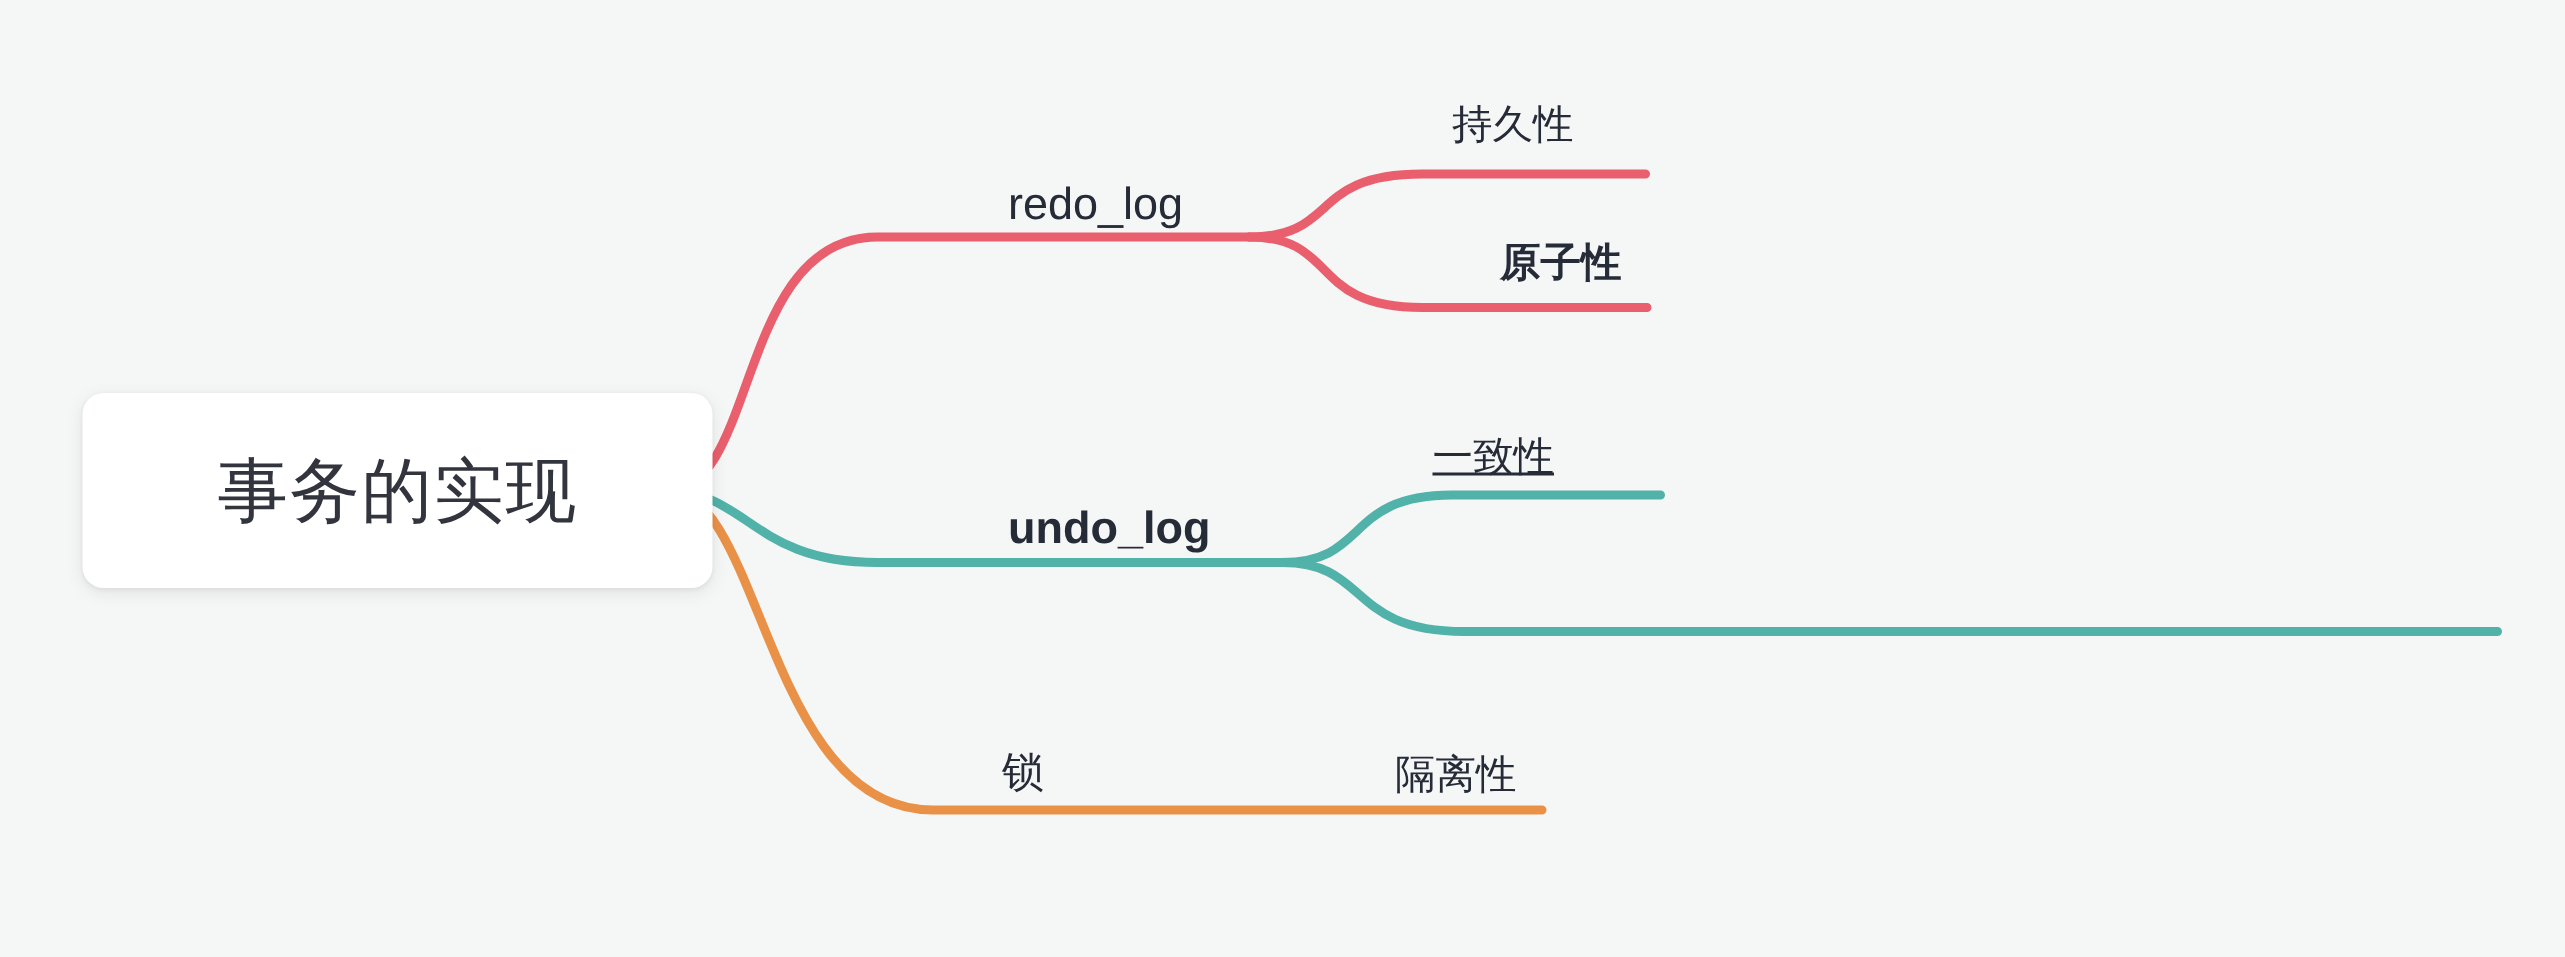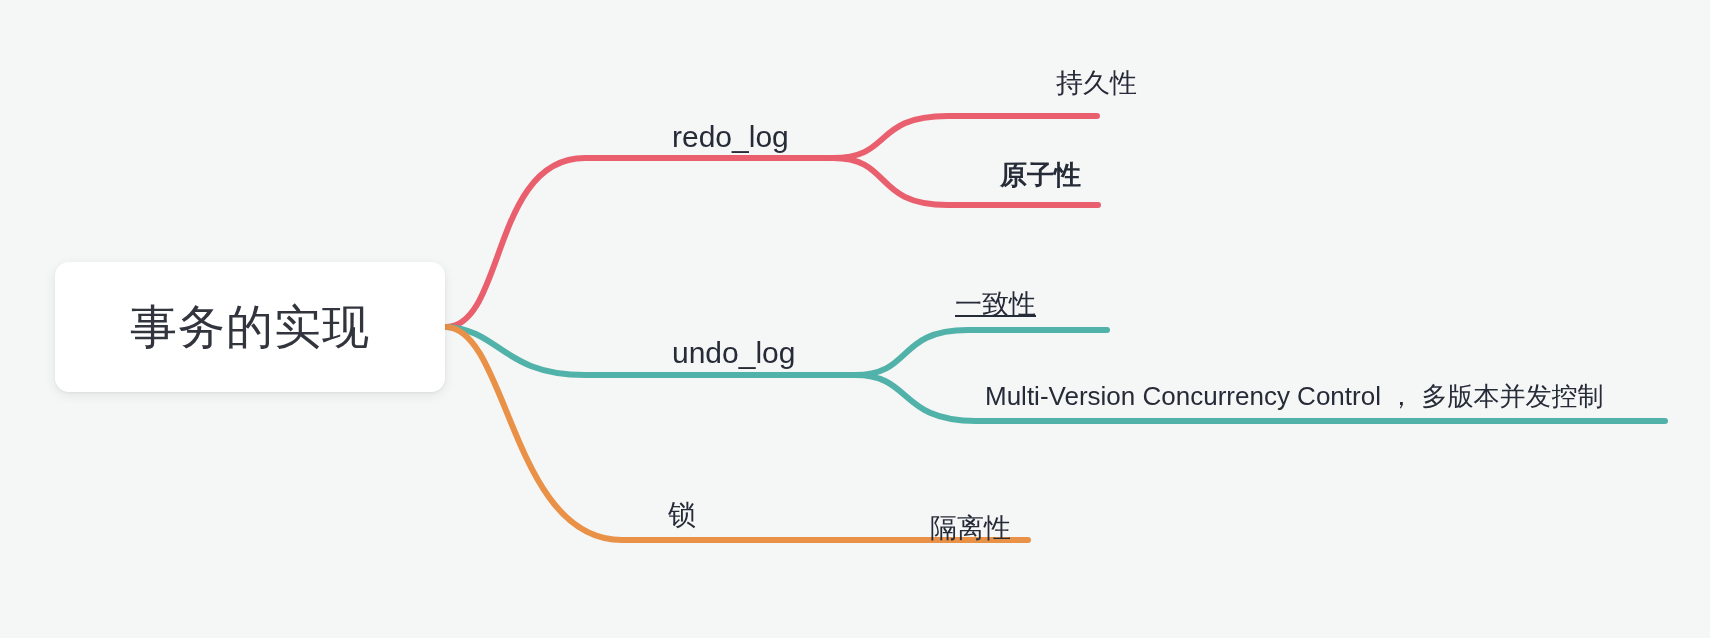--- a/index.html
+++ b/index.html
@@ -17,21 +17,21 @@
     width: 1710px; height: 638px;
   }
   .edge {
     fill: none;
     stroke-width: 6;
     stroke-linecap: round;
   }
   .root-node {
     position: absolute;
     left: 55px; top: 262px;
-    width: 390px; height: 130px;
+    width: 420px; height: 130px;
     background: #ffffff;
     border-radius: 14px;
     box-shadow: 0 3px 12px rgba(0,0,0,0.08), 0 1px 3px rgba(0,0,0,0.05);
     display: flex;
     align-items: center;
     justify-content: center;
     cursor: pointer;
   }
   .root-label {
     font-size: 47px;
@@ -67,27 +67,26 @@
 
     <path class="edge" d="M447 327 C508 331, 512 540, 622 540 L1028 540" stroke="#ea9148"></path>
   </svg>
 
   <div class="root-node">
     <span class="root-label">事务的实现</span>
   </div>
 
   <div class="node-label lbl-branch" style="left:672px; top:120px;">redo_log</div>
 
-  <div class="node-label lbl-branch" style="left:672px; top:336px;">undo_log</div>
+  <div class="node-label lbl-branch" style="left:672px; top:336px;font-weight:bold;">undo_log</div>
 
   <div class="node-label lbl-branch" style="left:668px; top:500px; font-size:28px;">锁</div>
 
-  <div class="node-label lbl-leaf" style="left:1056px; top:69px;">持久性</div>
+  <div class="node-label lbl-leaf" style="left:968px; top:69px;">持久性</div>
 
   <div class="node-label lbl-leaf" style="left:1000px; top:161px;font-weight:bold;">原子性</div>
 
   <div class="node-label lbl-leaf" style="left:955px; top:290px;text-decoration:underline;">一致性</div>
 
-  <div class="node-label lbl-leaf" style="left:985px; top:382px; font-size:26px;">Multi-Version Concurrency Control ， 多版本并发控制</div>
 
-  <div class="node-label lbl-leaf" style="left:930px; top:502px;margin-top:12px;">隔离性</div>
+  <div class="node-label lbl-leaf" style="left:930px; top:502px;">隔离性</div>
 
 </div>
 
 </body></html>

